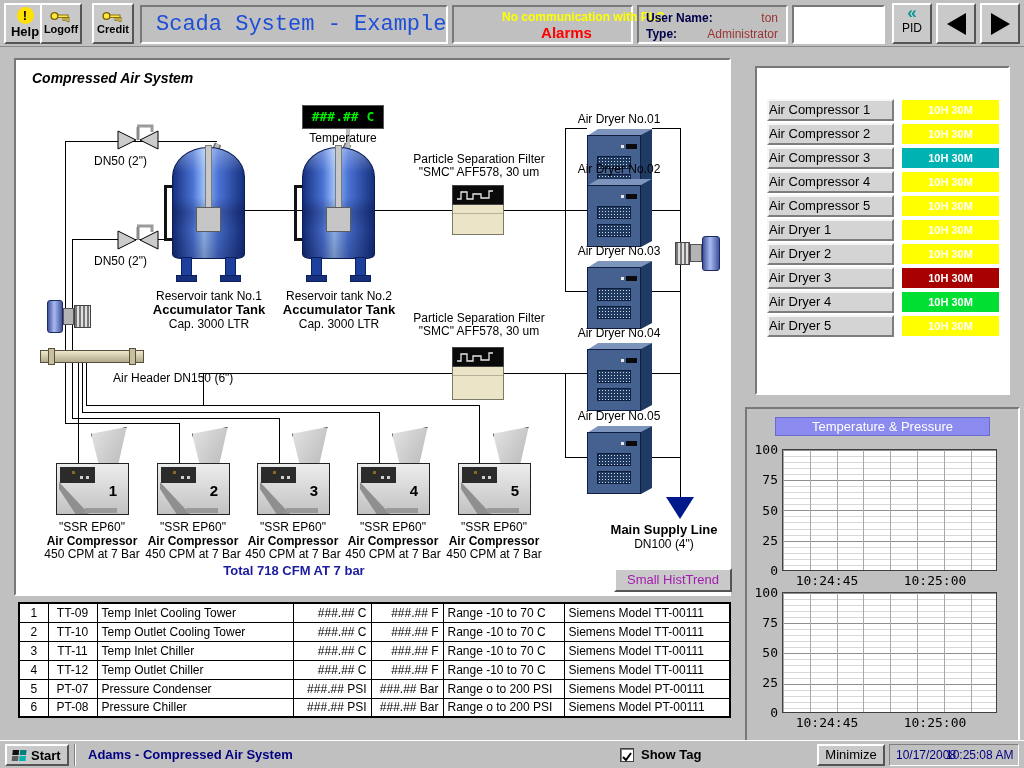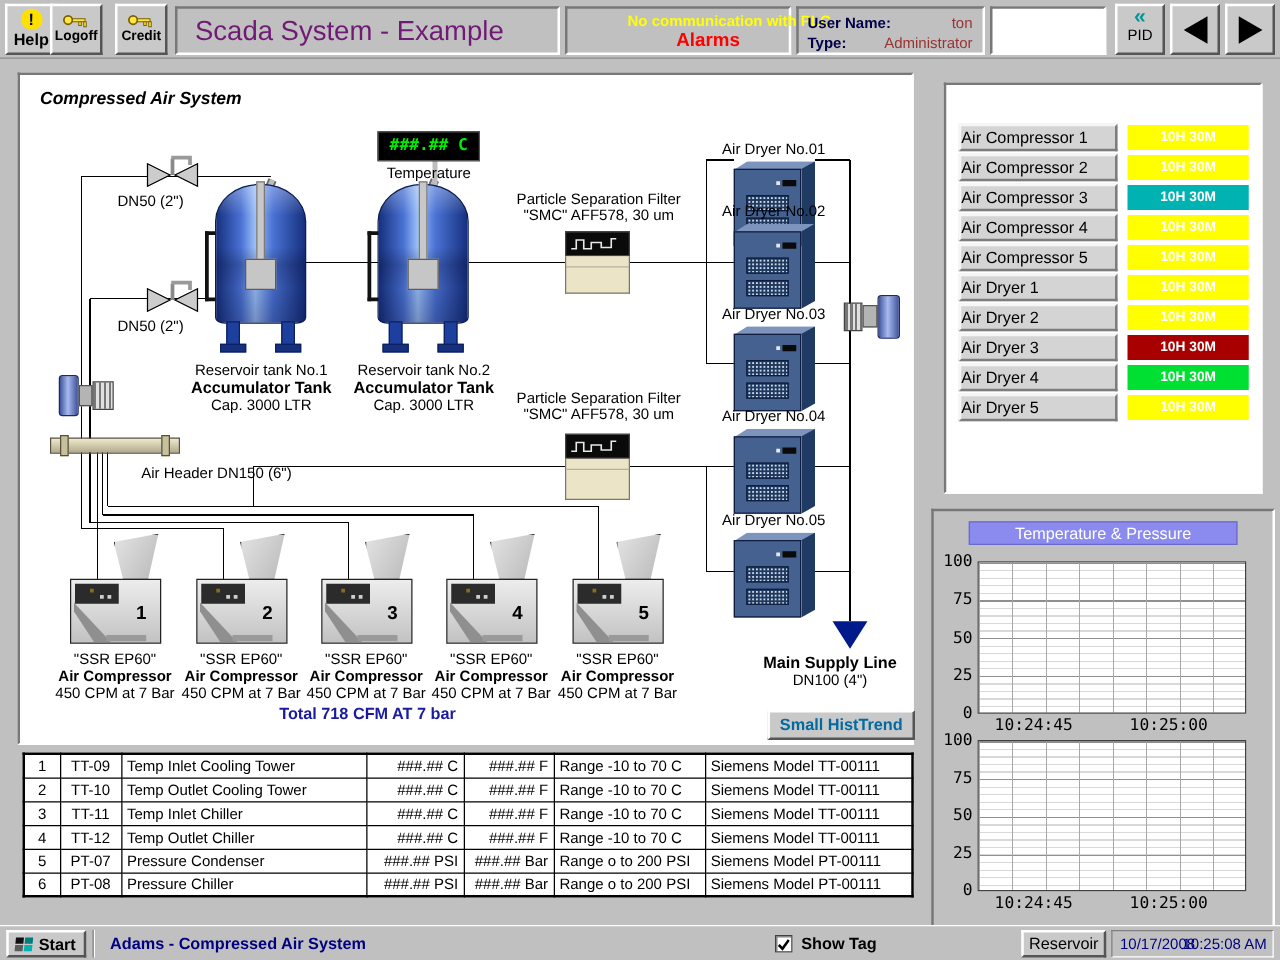--- a/index.html
+++ b/index.html
@@ -11,21 +11,21 @@
   .sunken { border:2px solid; border-color:#787878 #ffffff #ffffff #787878;padding-left:48px; }
 
   
   #hdr { left:0; top:0; width:1024px; height:47px; background:#c0c0c0; border-bottom:1px solid #8a8a8a; }
   .hdr-btn { top:3px; width:42px; height:41px; text-align:center; cursor:pointer; font-size:11px; font-weight:bold; padding-top:2px; }
   #btn-help { left:4px; font-size:13px; }
   #btn-logoff { left:40px; }
   #btn-credit { left:92px; }
   .help-ico { width:17px; height:17px; margin:0 auto; background:#ffe000; border-radius:50%; color:#000; font-weight:bold; font-size:13px; line-height:17px; }
   .key-ico { display:block; margin:2px auto 0; }
-  #title-panel { left:140px; top:5px; width:308px; height:39px; line-height:35px; padding-left:14px; font-size:22px; color:#701a75; }
+  #title-panel { left:140px; top:5px; width:308px; height:39px; line-height:35px; padding-left:14px; font-size:22px; color:#1d4ed8;font-family:Liberation Mono, monospace; }
   #alarm-panel { left:452px; top:5px; width:181px; height:39px; text-align:center; padding-top:3px; }
   .alarm1 { color:#ffff00; font-size:12px; font-weight:bold; }
   .alarm2 { color:#ff0000; font-size:15px; font-weight:bold; }
   #user-panel { left:637px; top:5px; width:151px; height:39px; padding:3px 4px 0 7px; }
   .usr-row { display:flex; font-size:12px; line-height:16px; }
   .usr-lbl { font-weight:bold; color:#00004a; width:72px; }
   .usr-val { color:#993333; flex:1; text-align:right; padding-right:4px; }
   #white-box { left:792px; top:5px; width:93px; height:39px; background:#ffffff; }
   #btn-pid { left:892px; top:3px; width:40px; height:41px; text-align:center; cursor:pointer; }
   .pid-chev { color:#009999; font-weight:bold; font-size:17px; line-height:16px; }
@@ -115,21 +115,21 @@
   .comp-swoosh { position:absolute; left:2px; top:18px; width:30px; height:32px; background:#8f8f8f; clip-path:polygon(0 0,100% 100%,55% 100%,0 22%); }
   .comp-num { position:absolute; left:44px; top:18px; width:24px; text-align:center; font-size:15px; font-weight:bold; }
   .comp-vent { position:absolute; left:28px; top:44px; width:32px; height:5px; background:#9a9a9a; }
   .comp-labels { position:absolute; left:0; top:94px; width:110px; text-align:center; font-size:12px; line-height:13.5px; }
   .comp-type { font-weight:bold; }
 
   #total-label { left:178px; top:503px; width:200px; text-align:center; font-size:13px; font-weight:bold; color:#1b1b9e; }
   #supply-arrow { left:650px; top:437px; width:0; height:0; border-left:14px solid transparent; border-right:14px solid transparent; border-top:22px solid #001a8c; }
   #supply-labels { left:578px; top:462px; width:140px; text-align:center; font-size:12px; line-height:15px; }
   .supply-l1 { font-weight:bold; font-size:13px; }
-  #btn-histtrend { left:598px; top:508px; width:118px; height:24px; font-size:13px; font-weight:bold; text-align:center; line-height:20px; cursor:pointer; color:#0369a1; }
+  #btn-histtrend { left:598px; top:508px; width:118px; height:24px; font-size:13px; font-weight:normal; text-align:center; line-height:20px; cursor:pointer; color:#a21caf; }
 
   
   #control-panel { left:755px; top:66px; width:255px; height:329px; background:#ffffff; }
   #cp-title { left:0; top:8px; width:251px; text-align:center; font-size:14px; font-weight:bold; }
   #cp-rows { position:absolute; left:10px; top:31px; }
   .ctl-row { display:flex; align-items:center; gap:8px; margin-bottom:2px; height:22px; }
   .ctl-btn { width:127px; height:22px; background:#d4d4d4; border:2px solid; border-color:#f6f6f6 #7d7d7d #7d7d7d #f6f6f6; font-size:13px; text-align:left; line-height:18px; cursor:pointer; font-family:"Liberation Sans",sans-serif; }
   .ctl-badge { width:97px; height:20px; color:#ffffff; font-size:11px; font-weight:bold; text-align:center; line-height:20px; }
 
   
@@ -692,18 +692,18 @@
   <div class="abs" id="task-sep"></div>
   <div class="abs nowrap" id="task-title">Adams - Compressed Air System</div>
   <div class="abs" id="showtag">
     <div id="showtag-box">
       <svg width="12" height="12" viewBox="0 0 12 12">
           <polyline points="2,6 5,9 10,2" fill="none" stroke="#000" stroke-width="2"></polyline>
         </svg>
     </div>
     <span id="showtag-label">Show Tag</span>
   </div>
-  <div class="abs raised" id="btn-min">Reservoir</div>
+  <div class="abs raised" id="btn-min">Minimize</div>
   <div class="abs" id="clock">
     <span id="clock-date" class="nowrap">10/17/2008</span>
     <span id="clock-time" class="nowrap">10:25:08 AM</span>
   </div>
 </div>
 
 </body></html>

